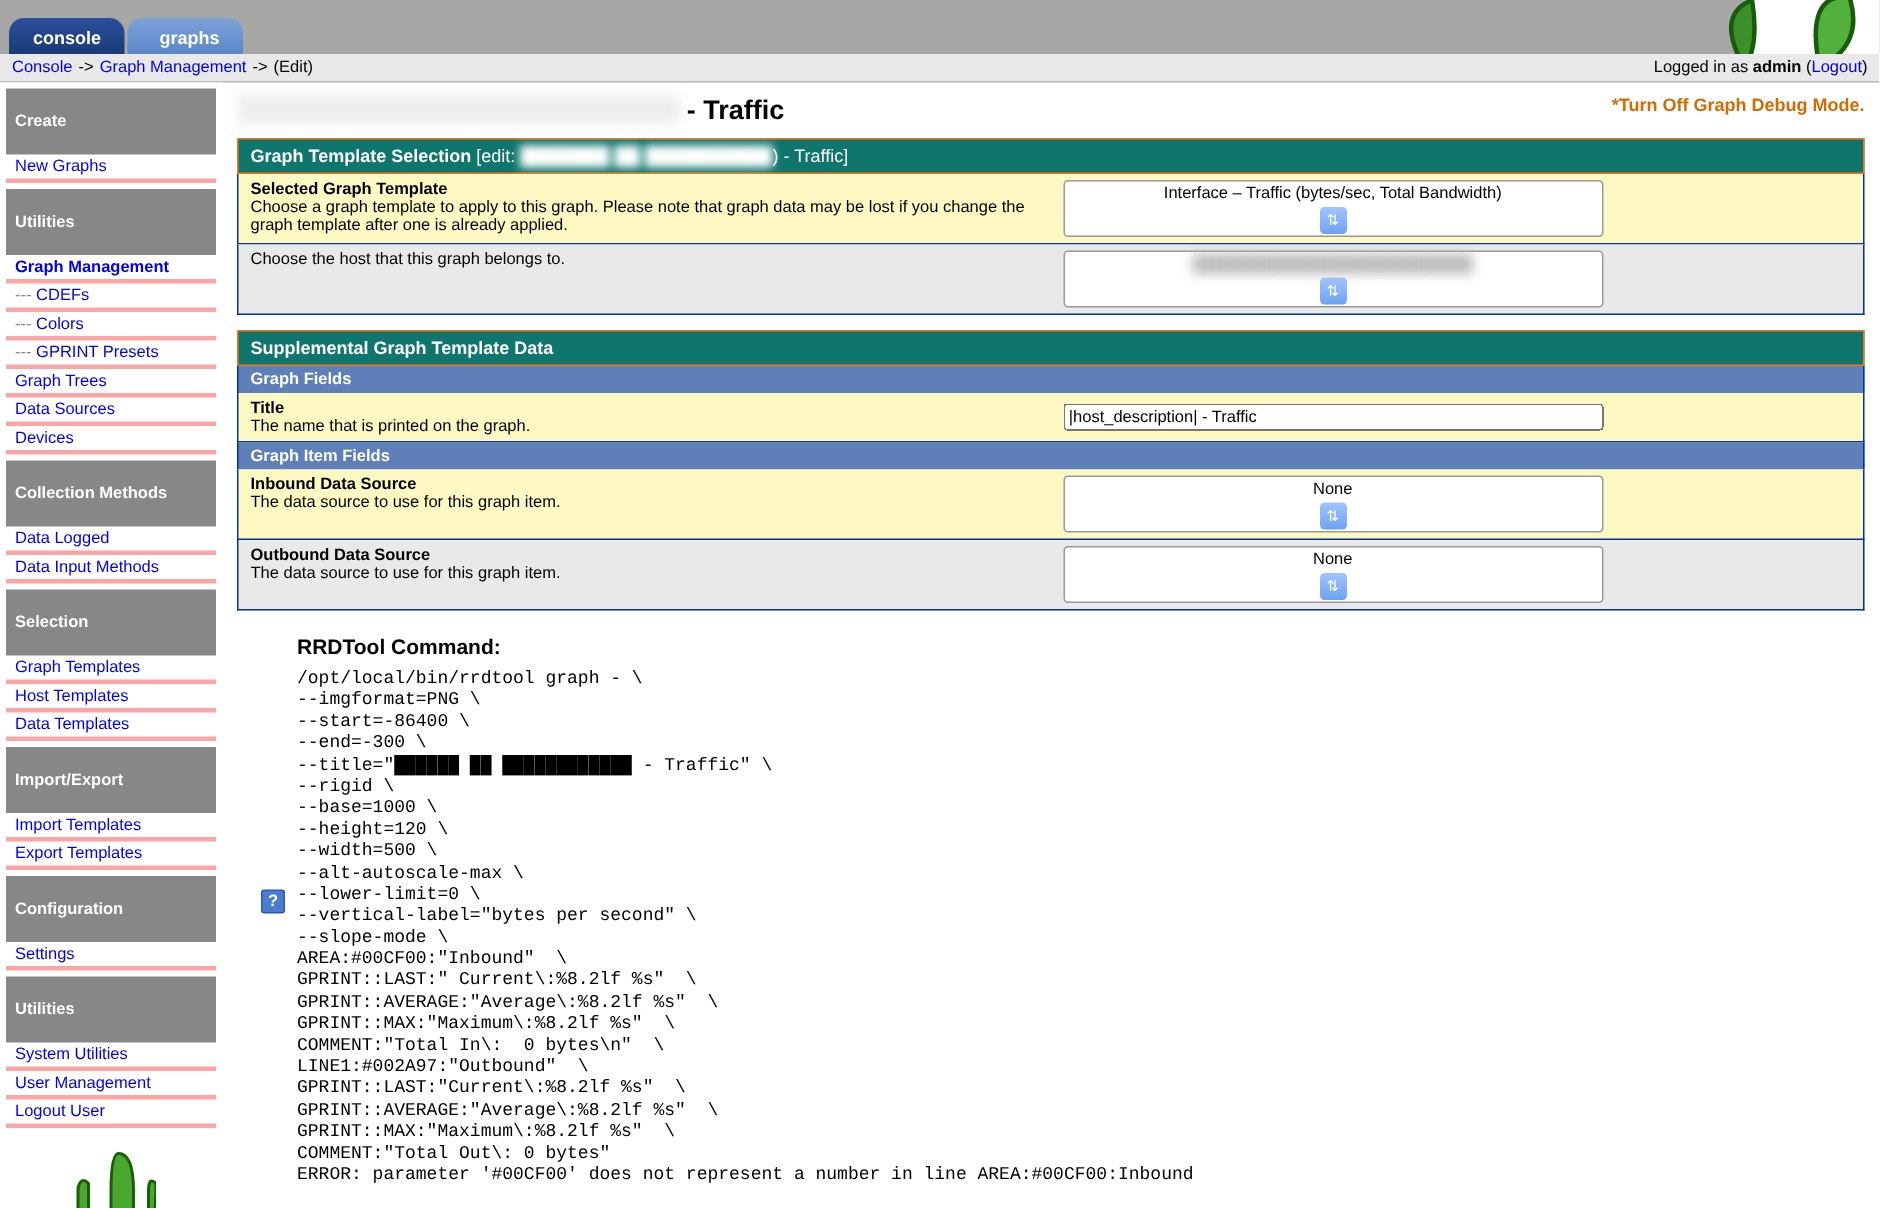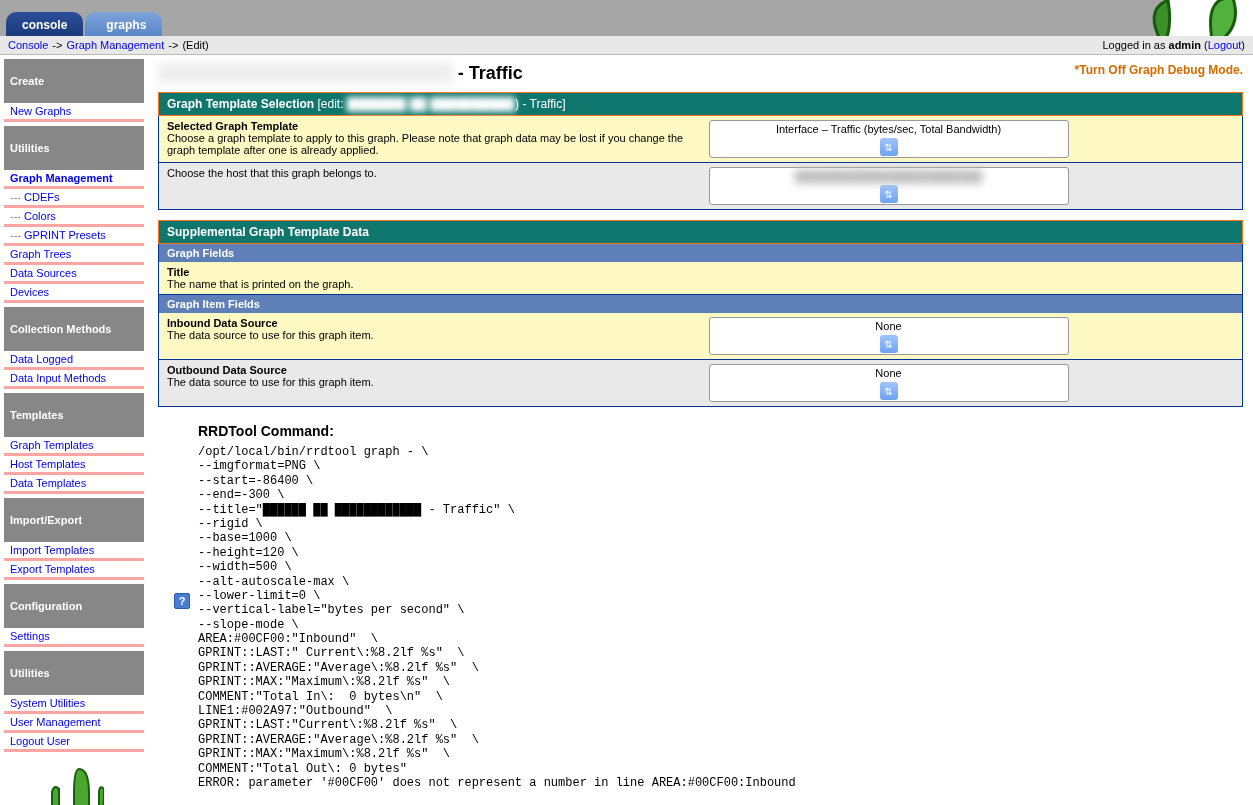--- a/index.html
+++ b/index.html
@@ -94,21 +94,21 @@
     <a class="side-link bold">Graph Management</a>
     <a class="side-link"><span class="side-indent">--- </span><span>CDEFs</span></a>
     <a class="side-link"><span class="side-indent">--- </span><span>Colors</span></a>
     <a class="side-link"><span class="side-indent">--- </span><span>GPRINT Presets</span></a>
     <a class="side-link">Graph Trees</a>
     <a class="side-link">Data Sources</a>
     <a class="side-link">Devices</a>
     <div class="side-header">Collection Methods</div>
     <a class="side-link">Data Logged</a>
     <a class="side-link">Data Input Methods</a>
-    <div class="side-header">Templates</div>
+    <div class="side-header">Selection</div>
     <a class="side-link">Graph Templates</a>
     <a class="side-link">Host Templates</a>
     <a class="side-link">Data Templates</a>
     <div class="side-header">Import/Export</div>
     <a class="side-link">Import Templates</a>
     <a class="side-link">Export Templates</a>
     <div class="side-header">Configuration</div>
     <a class="side-link">Settings</a>
     <div class="side-header">Utilities</div>
     <a class="side-link">System Utilities</a>
@@ -156,20 +156,23 @@
     </div>
 
     <div style="height:10px"></div>
 
     <div class="blue-head">Supplemental Graph Template Data</div>
     <div class="sub-head">Graph Fields</div>
     <div class="form-row">
       <div class="form-label">
         <strong>Title</strong>
         <span>The name that is printed on the graph.</span>
+      </div>
+      <div class="form-value">
+        <input type="text" value="|host_description| - Traffic" style="">
       </div>
     </div>
     <div class="sub-head">Graph Item Fields</div>
     <div class="form-row">
       <div class="form-label">
         <strong>Inbound Data Source</strong>
         <span>The data source to use for this graph item.</span>
       </div>
       <div class="form-value">
         <div class="sel-wrap">

